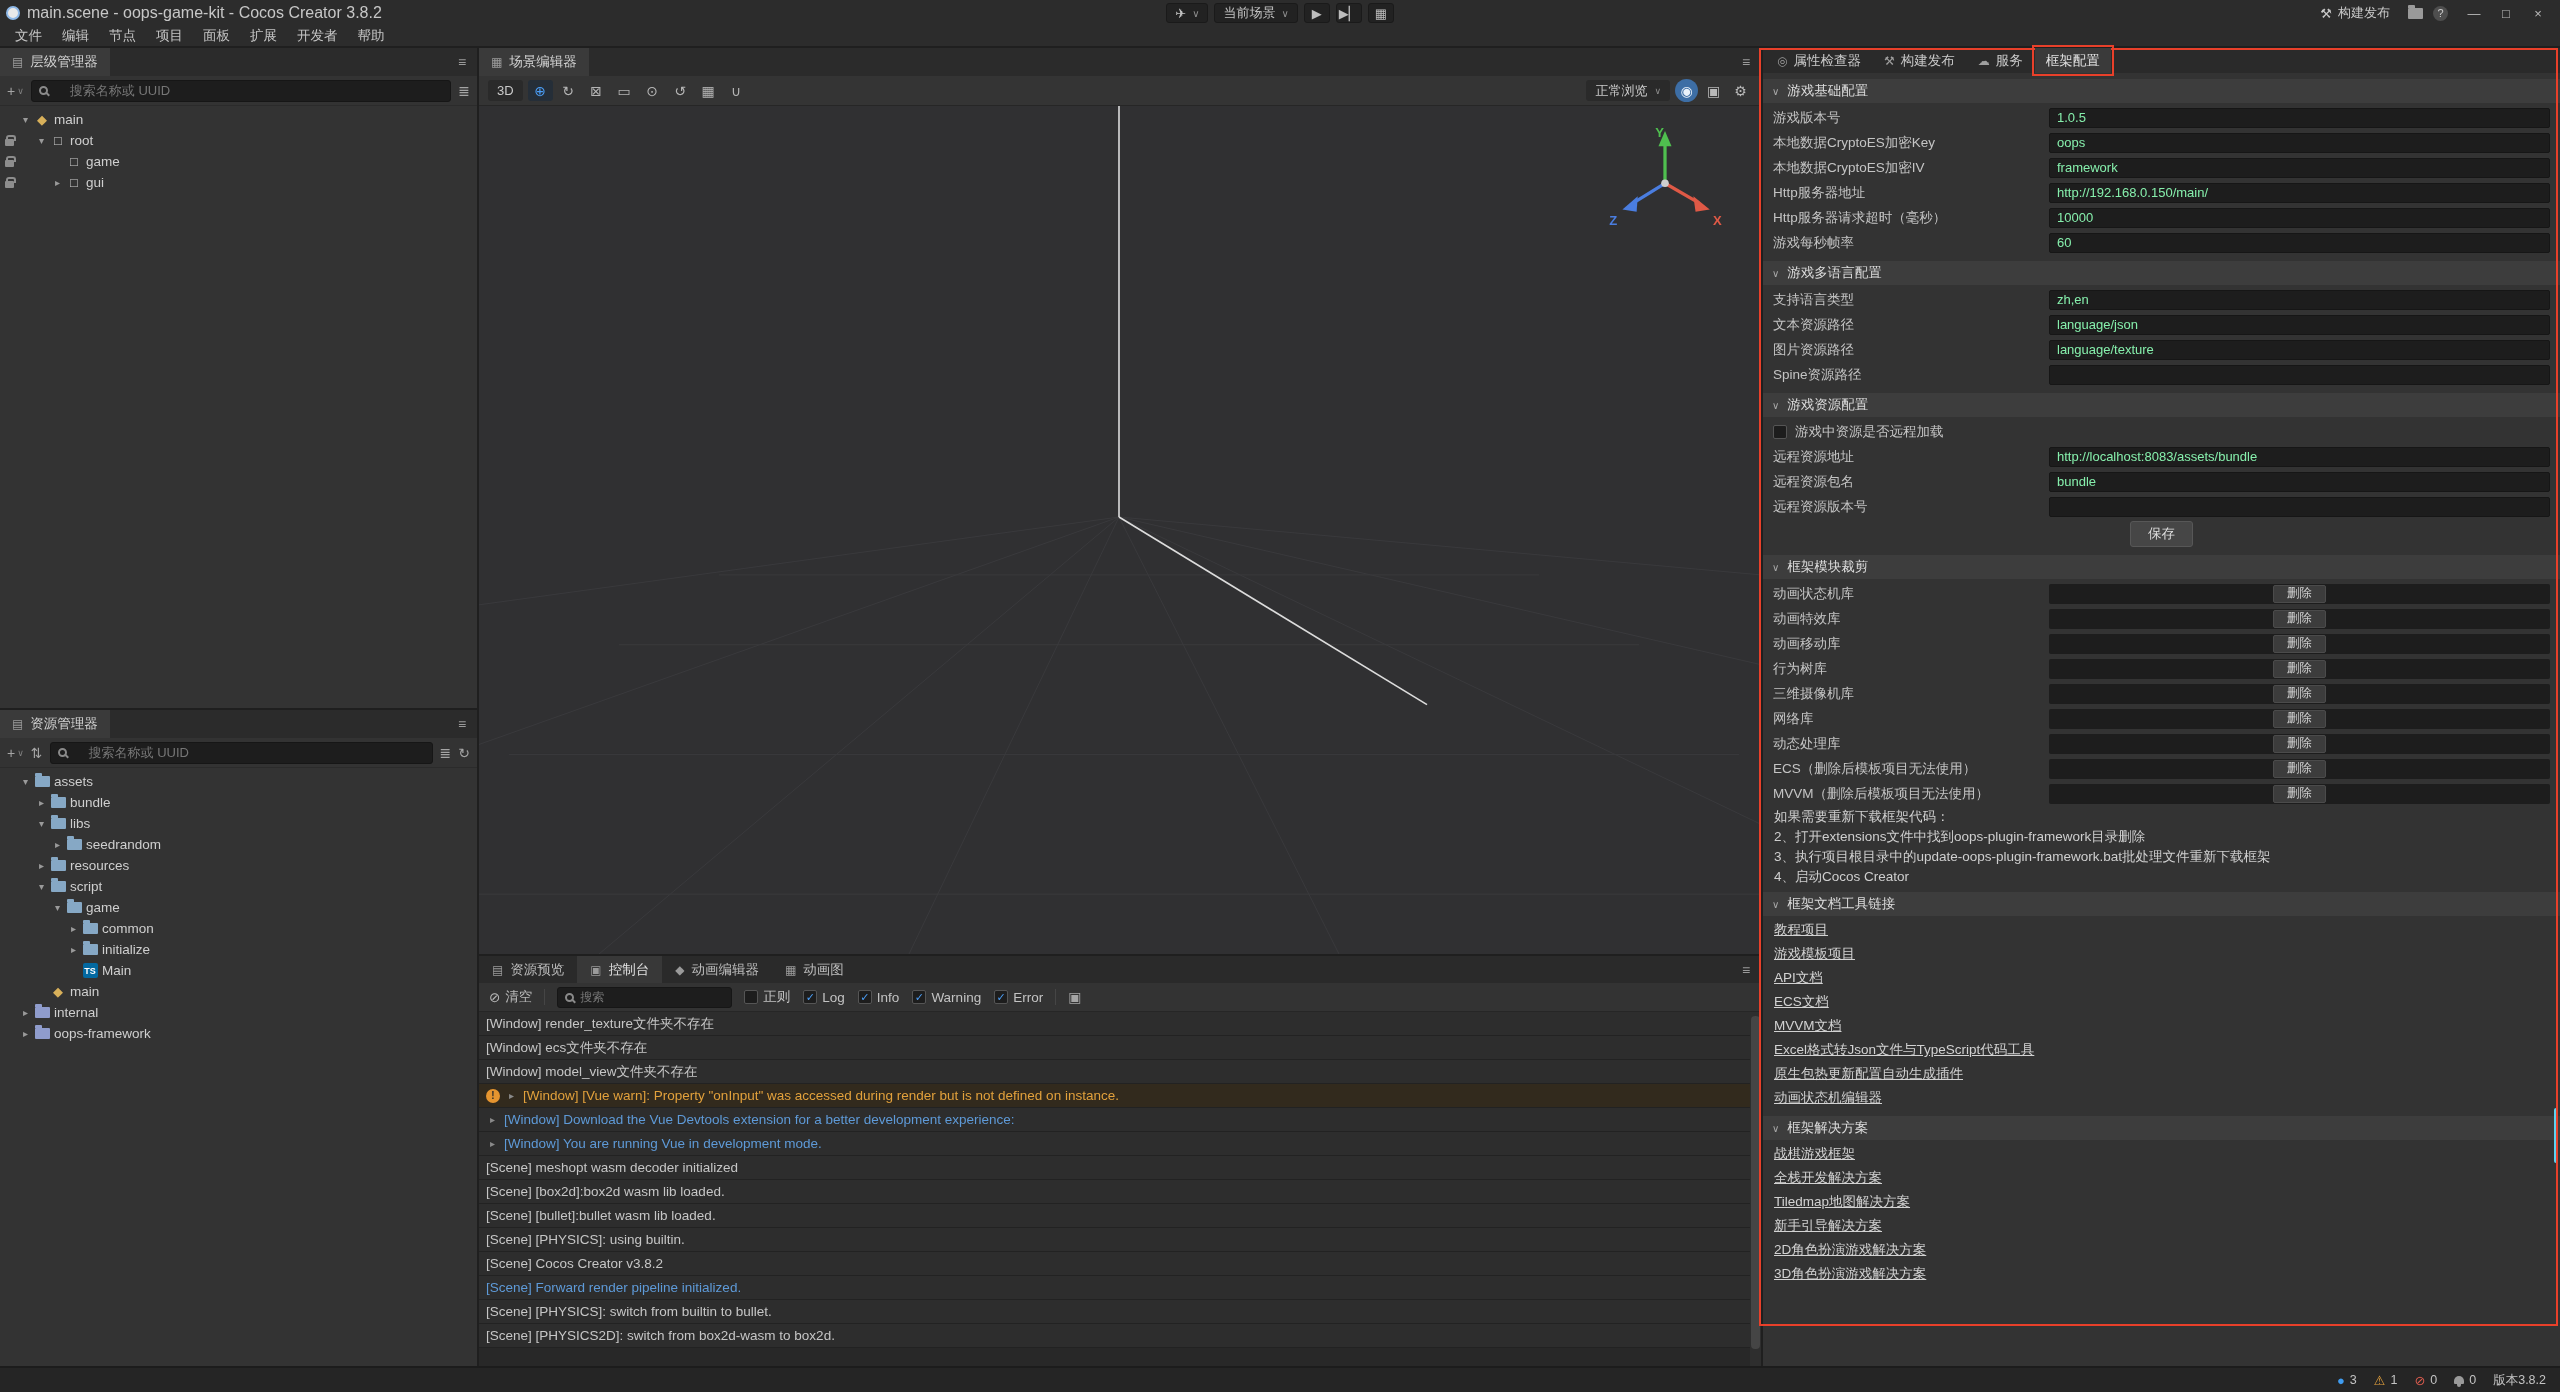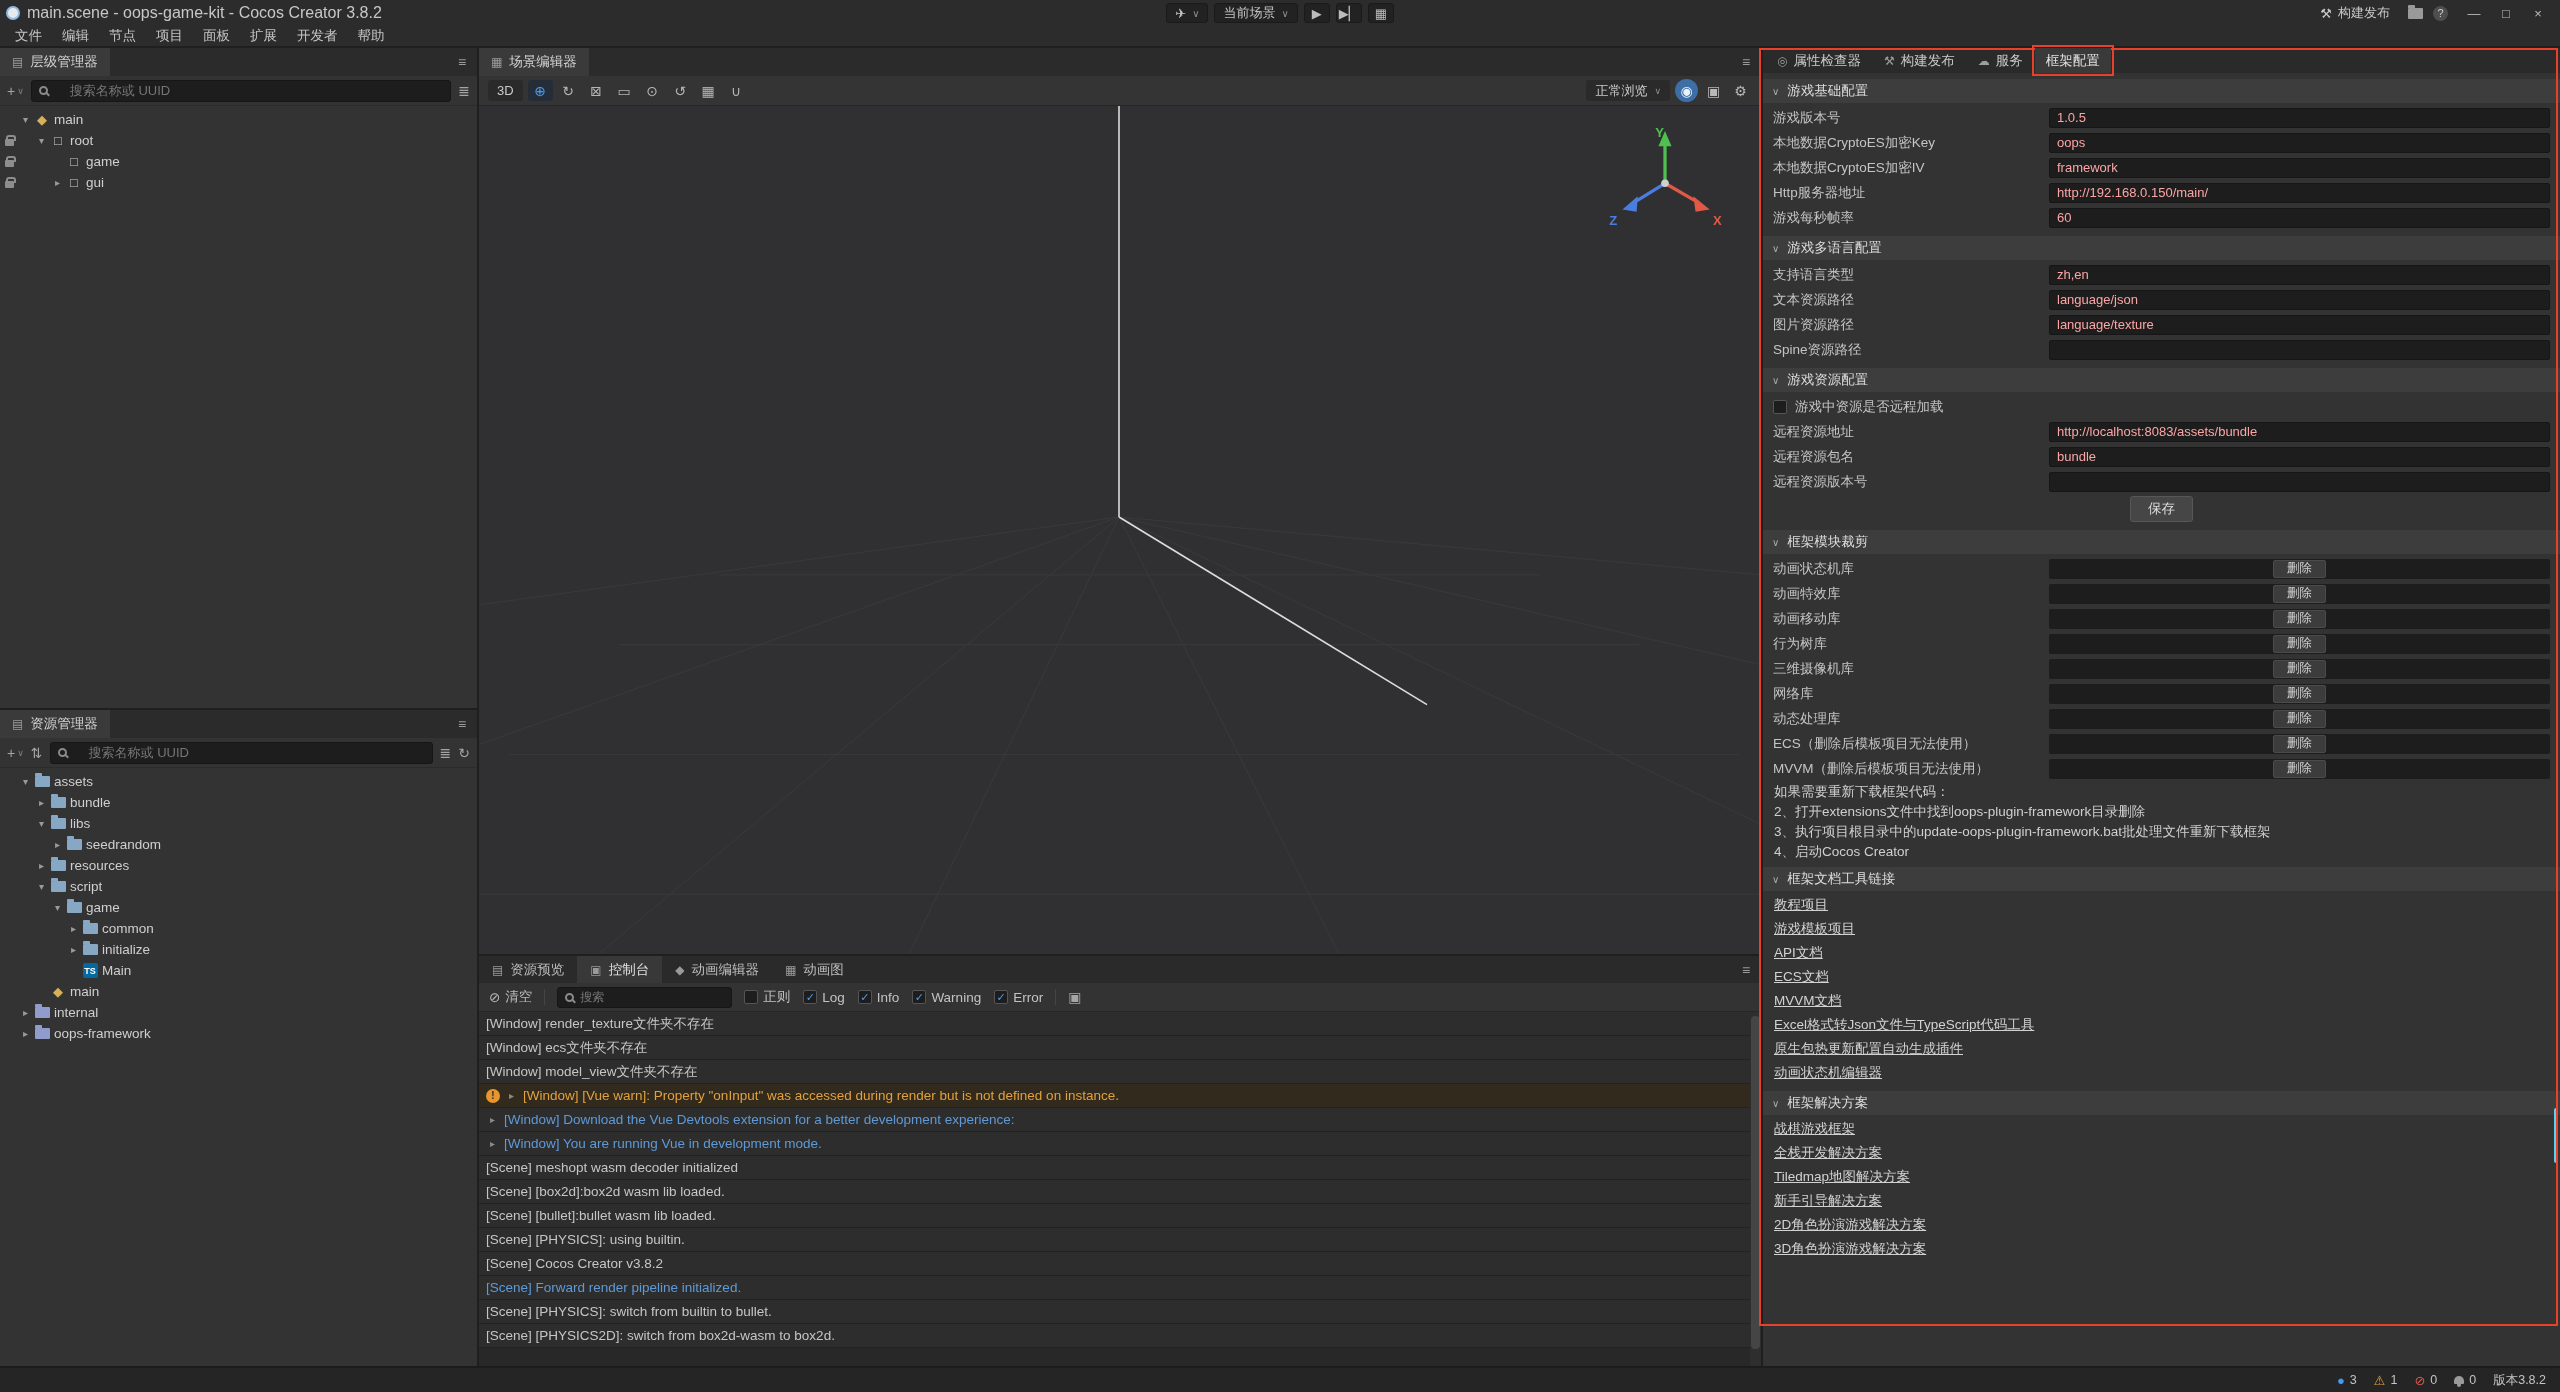--- a/index.html
+++ b/index.html
@@ -99,21 +99,21 @@
   .insp-tabs{height:25px;background:#2a2a2a;display:flex;align-items:stretch;gap:1px;padding-left:3px}
   .insp-tab{display:flex;align-items:center;gap:6px;padding:0 11px;font-size:13.5px;color:#c9c9c9}
   .insp-tab.active{background:#3a3a3a;color:#e2e2e2}
   .insp-tab .tab-icon{font-size:12px;color:#9f9f9f}
   .insp-body{flex:1;overflow:hidden;padding-top:4px;position:relative}
   .section-header{height:24px;background:#3d3d3d;display:flex;align-items:center;gap:8px;padding:0 9px;margin:6px 0 2px;font-size:13.5px;color:#ddd}
   .section-header:first-child{margin-top:2px}
   .sec-arrow{font-size:10px;color:#a8a8a8}
   .row-field{height:25px;display:flex;align-items:center;padding:0 10px;gap:8px}
   .row-label{width:268px;flex-shrink:0;font-size:13.5px;color:#c4c4c4;white-space:nowrap;overflow:hidden}
-  .row-input{flex:1;height:20px;background:#1d1d1d;border:1px solid #161616;border-radius:2px;color:#fca5a5;font-size:13px;padding:8px 7px;display:flex;align-items:center;white-space:nowrap;overflow:hidden}
+  .row-input{flex:1;height:20px;background:#1d1d1d;border:1px solid #161616;border-radius:2px;color:#86efac;font-size:13px;padding:8px 7px;display:flex;align-items:center;white-space:nowrap;overflow:hidden}
   .row-strip{flex:1;height:20px;background:#1d1d1d;border-radius:2px;display:flex;align-items:center;justify-content:center}
   .del-btn{height:18px;padding:0 13px;background:#3c3c3c;border:1px solid #4b4b4b;border-radius:2px;font-size:12.5px;color:#cfcfcf;display:flex;align-items:center}
   .cb-label{font-size:13.5px;color:#c4c4c4}
   .row-text{padding:2px 11px 0;font-size:13.5px;color:#cfcfcf;line-height:18px;white-space:nowrap;overflow:hidden}
   .row-link{height:24px;display:flex;align-items:center;padding:0 11px}
   .doc-link{color:#d2d2d2;text-decoration:underline;font-size:13.5px;cursor:pointer}
   .row-button{height:30px;display:flex;align-items:center;justify-content:center}
   .save-btn{padding:3px 17px;background:#464646;border:1px solid #575757;border-radius:3px;color:#ddd;font-size:13.5px}
   .insp-thumb{position:absolute;right:2px;top:1035px;width:4px;height:55px;background:#5fd2f0;border-radius:2px;z-index:5}
 
@@ -603,20 +603,24 @@
             </div>
             <div class="row-field">
               <span class="row-label">本地数据CryptoES加密IV</span>
               <div class="row-input">framework</div>
             </div>
             <div class="row-field">
               <span class="row-label">Http服务器地址</span>
               <div class="row-input">http://192.168.0.150/main/</div>
             </div>
             <div class="row-field">
+              <span class="row-label">Http服务器请求超时（毫秒）</span>
+              <div class="row-input">10000</div>
+            </div>
+            <div class="row-field">
               <span class="row-label">游戏每秒帧率</span>
               <div class="row-input">60</div>
             </div>
             <div class="section-header">
               <span class="sec-arrow">∨</span>
               <span>游戏多语言配置</span>
             </div>
             <div class="row-field">
               <span class="row-label">支持语言类型</span>
               <div class="row-input">zh,en</div>

